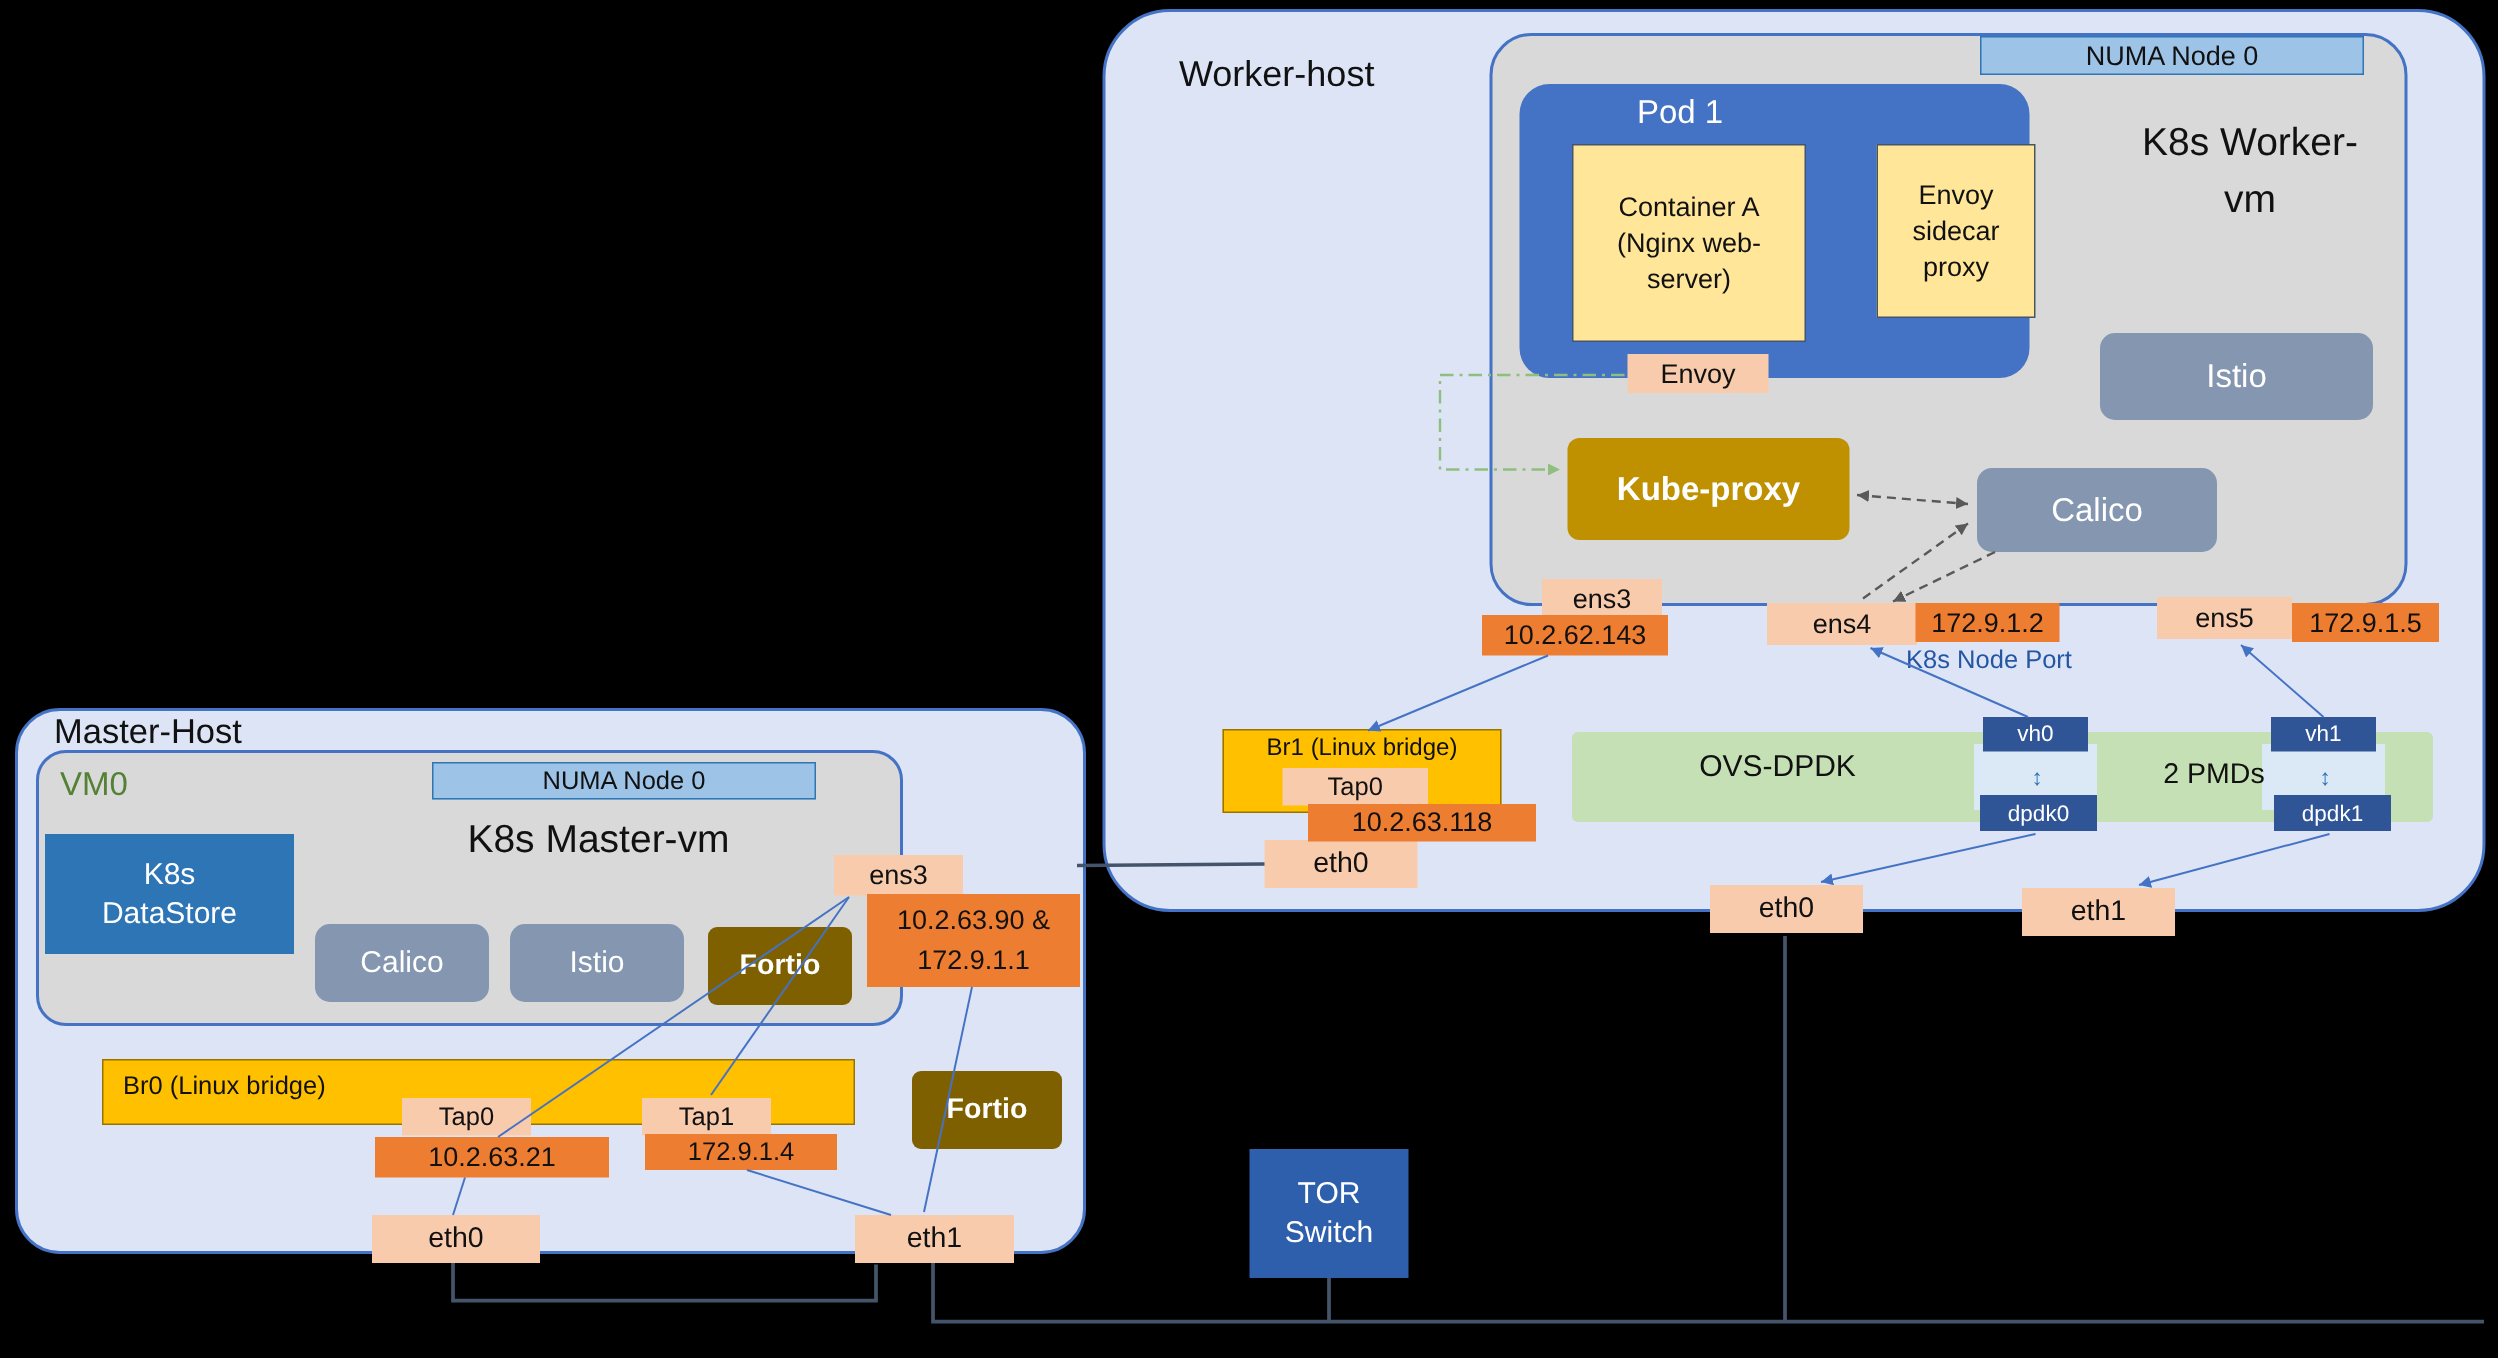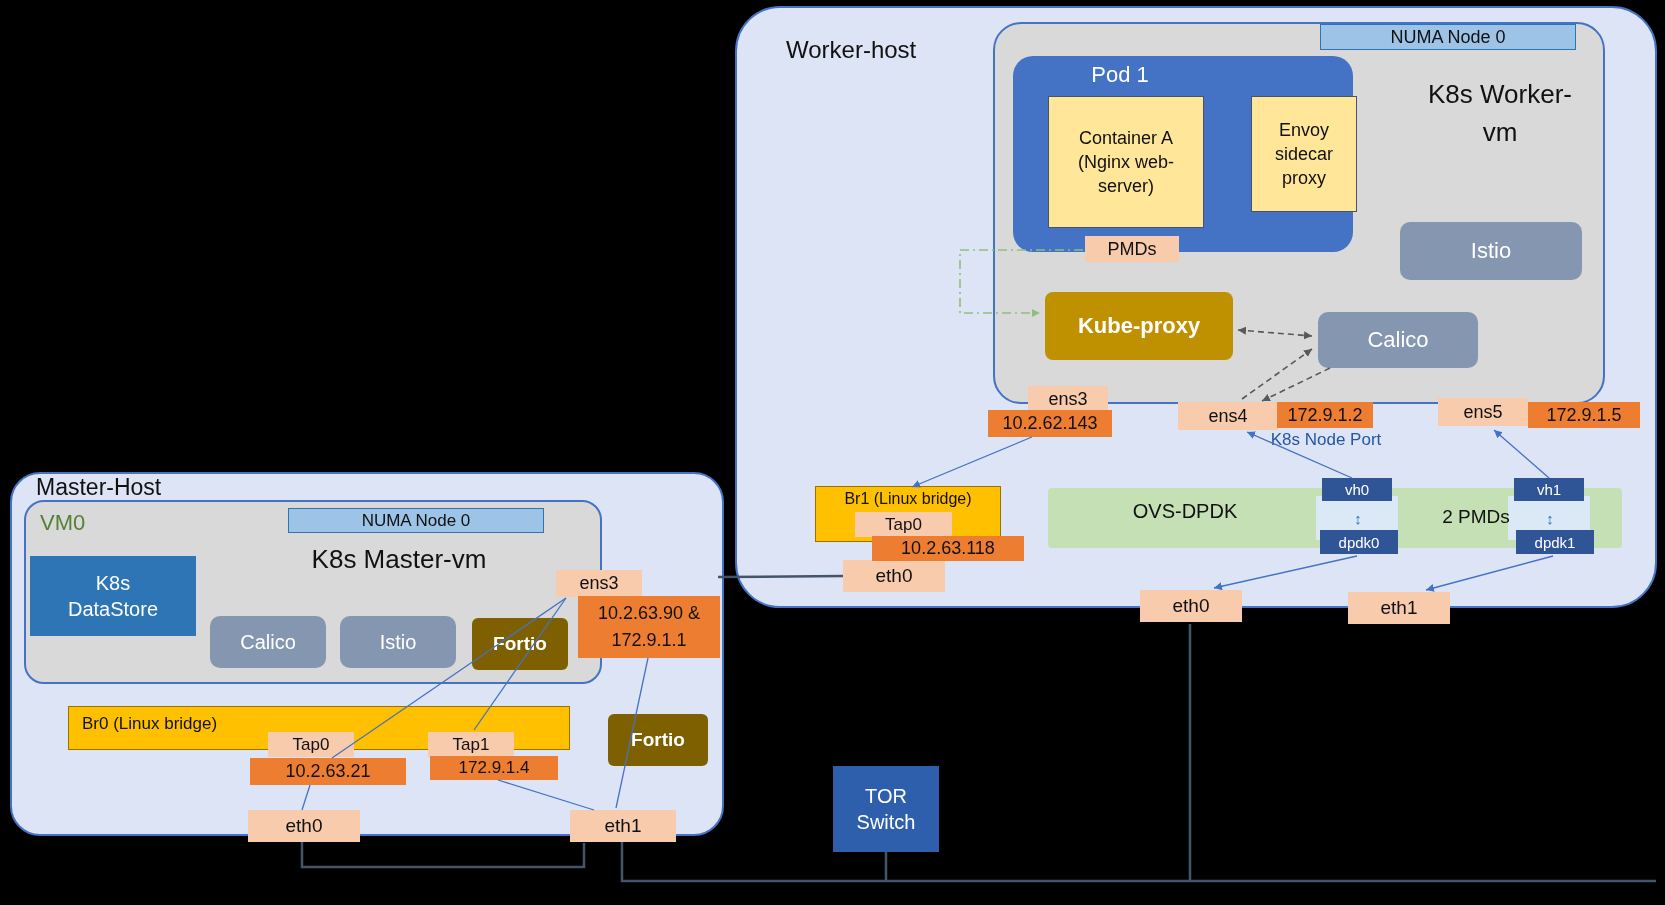--- a/index.html
+++ b/index.html
@@ -37,32 +37,32 @@
 
   <div class="abs vm z2" style="left:993px;top:22px;width:612px;height:382px;border-radius:28px;"></div>
   <div class="abs numa flex z3" style="left:1320px;top:24px;width:256px;height:26px;font-size:18px;">NUMA Node 0</div>
   <div class="abs z3" style="left:1418px;top:76px;width:164px;font-size:26px;text-align:center;line-height:1.45;">K8s Worker-vm</div>
 
   <div class="abs pod z3" style="left:1013px;top:56px;width:340px;height:196px;"></div>
   <div class="abs z4" style="left:1040px;top:62px;width:160px;font-size:22px;color:#fff;text-align:center;">Pod 1</div>
   <div class="abs lightyellow flex z4" style="left:1048px;top:96px;width:156px;height:132px;font-size:18px;line-height:1.35;padding:2px 6px;">Container A (Nginx web-server)</div>
   <div class="abs lightyellow flex z4" style="left:1226px;top:96px;width:106px;height:116px;font-size:18px;line-height:1.35;padding:2px 4px;margin-left:25px;">Envoy sidecar proxy</div>
 
-  <div class="abs peach flex z4" style="left:1085px;top:236px;width:94px;height:26px;font-size:18px;">PMDs</div>
+  <div class="abs peach flex z4" style="left:1085px;top:236px;width:94px;height:26px;font-size:18px;">Envoy</div>
   <div class="abs gold flex z4" style="left:1045px;top:292px;width:188px;height:68px;font-size:22px;">Kube-proxy</div>
   <div class="abs grayblue flex z4" style="left:1318px;top:312px;width:160px;height:56px;font-size:22px;">Calico</div>
   <div class="abs grayblue flex z4" style="left:1400px;top:222px;width:182px;height:58px;font-size:22px;">Istio</div>
 
   <div class="abs peach flex z4" style="left:1028px;top:386px;width:80px;height:26px;font-size:18px;">ens3</div>
   <div class="abs orange flex z5" style="left:988px;top:410px;width:124px;height:27px;font-size:18px;">10.2.62.143</div>
   <div class="abs peach flex z4" style="left:1178px;top:402px;width:100px;height:28px;font-size:18px;">ens4</div>
   <div class="abs orange flex z4" style="left:1277px;top:402px;width:96px;height:26px;font-size:18px;">172.9.1.2</div>
   <div class="abs z4" style="left:1248px;top:430px;width:156px;font-size:17px;color:#2456a4;font-weight:500;text-align:center;">K8s Node Port</div>
   <div class="abs peach flex z4" style="left:1438px;top:398px;width:90px;height:28px;font-size:18px;">ens5</div>
-  <div class="abs orange flex z4" style="left:1528px;top:402px;width:112px;height:26px;font-size:18px;">172.9.1.5</div>
+  <div class="abs orange flex z4" style="left:1528px;top:402px;width:98px;height:26px;font-size:18px;">172.9.1.5</div>
 
   <div class="abs yellow z3" style="left:815px;top:486px;width:186px;height:56px;"></div>
   <div class="abs z4" style="left:820px;top:490px;width:176px;font-size:16px;text-align:center;">Br1 (Linux bridge)</div>
   <div class="abs peach flex z4" style="left:855px;top:512px;width:97px;height:25px;font-size:17px;">Tap0</div>
   <div class="abs orange flex z5" style="left:872px;top:536px;width:152px;height:25px;font-size:18px;">10.2.63.118</div>
   <div class="abs peach flex z4" style="left:843px;top:560px;width:102px;height:32px;font-size:19px;">eth0</div>
 
   <div class="abs z3" style="left:1048px;top:488px;width:574px;height:60px;background:#c5e0b4;border-radius:4px;"></div>
   <div class="abs z4" style="left:1100px;top:500px;width:170px;font-size:20px;text-align:center;">OVS-DPDK</div>
   <div class="abs lightpanel z4" style="left:1316px;top:496px;width:82px;height:44px;"></div>

